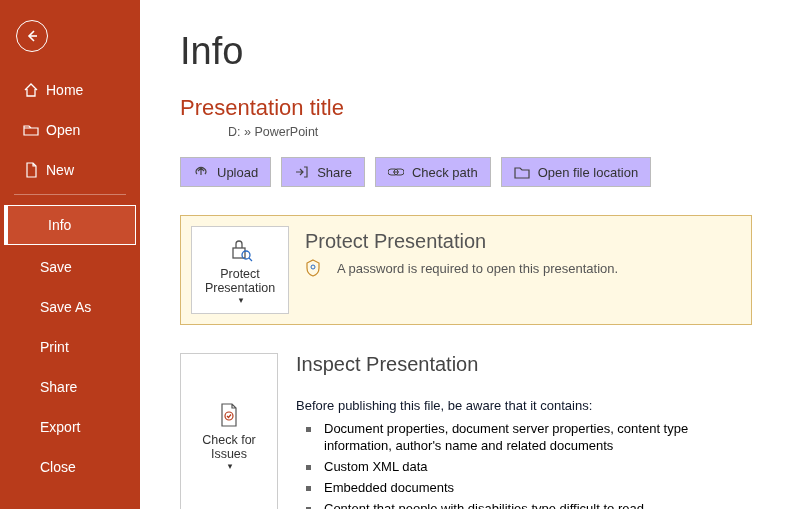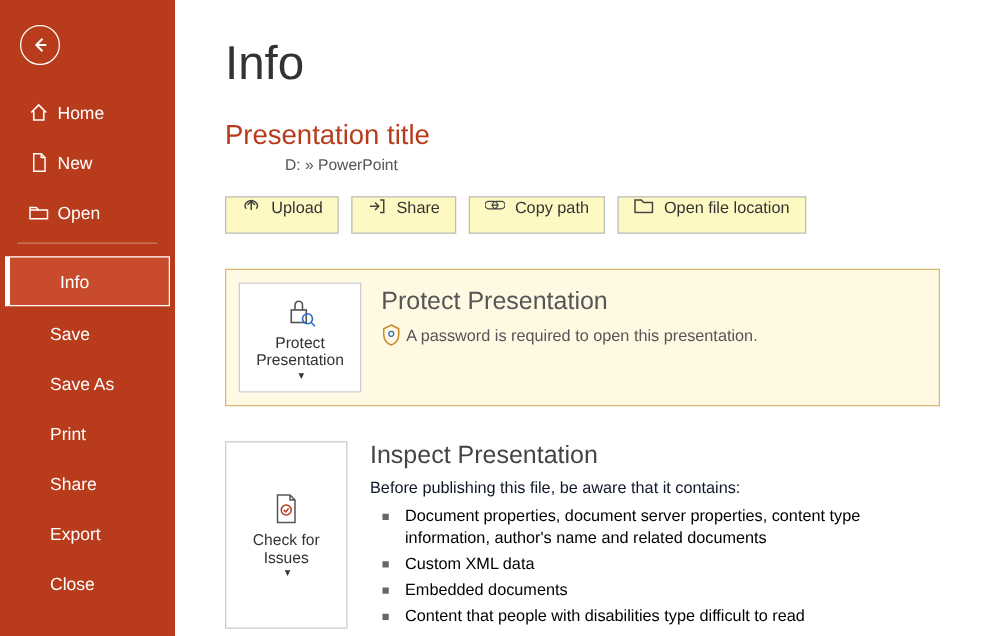--- a/index.html
+++ b/index.html
@@ -65,24 +65,24 @@
   }
   .doc-path {
     font-size: 12.5px;
     color: #555;
     margin-bottom: 18px;
     margin-left: 48px;
   }
   .action-row { display: flex; gap: 10px; margin-bottom: 28px; }
   .action-btn {
     border: 1px solid #bbb;
-    background: #fef9c3;
+    background: #c4b5fd;
     height: 30px;
     padding: 0 12px;
-    display: flex; gap: 8px;
+    display: flex; align-items: center; gap: 8px;
     font-size: 13px;
     cursor: pointer;
     color: #333;
   }
   .panel {
     border: 1px solid #d9b86f;
     background: #fff9e3;
     display: flex;
     padding: 10px;
     margin-bottom: 28px;
@@ -96,24 +96,24 @@
     align-items: center; justify-content: center;
     padding: 8px 4px;
     cursor: pointer;
     text-align: center;
     font-size: 12.5px;
     color: #333;
   }
   .tile .tile-icon { height: 28px; display:flex; align-items:center; justify-content:center; margin-bottom:4px;}
   .panel-body { padding: 4px 4px 4px 16px; flex:1; }
   .panel-title { font-size: 20px; color: #555; font-weight: 400; margin-bottom: 6px; }
-  .panel-note { display:flex; align-items:center; gap:4px; font-size: 13px; color: #555; }
+  .panel-note { display:flex; align-items:center; gap:16px; font-size: 13px; color: #555; }
   .section { display: flex; }
   .section .section-body { padding-left: 18px; flex:1; max-width: 540px; }
-  .section-title { font-size: 20px; color: #444; font-weight: 400; margin-bottom: 6px; }
+  .section-title { font-size: 20px; color: #444; font-weight: 400; margin-bottom: 22px; }
   .section-lead { font-size: 13px; color: #0f172a; margin-bottom: 6px; }
   .section ul { list-style: none; padding-left: 20px; }
   .section ul li { font-size: 13px; color:#000000; position:relative; padding: 2px 0 2px 8px; line-height: 1.3; }
   .section ul li::before {
     content: "";
     position: absolute;
     left: -10px; top: 8px;
     width: 5px; height: 5px;
     background: #666;
   }
@@ -133,33 +133,33 @@
   <div class="side-item">
     <span class="icon">
         <svg width="16" height="16" viewBox="0 0 16 16">
           <path d="M2 8 L8 2 L14 8 M4 7 V14 H12 V7" stroke="#fff" stroke-width="1.3" fill="none"></path>
         </svg>
       </span>
     <span>Home</span>
   </div>
   <div class="side-item">
     <span class="icon">
+        <svg width="17" height="14" viewBox="0 0 17 14">
+          <path d="M1 3 H6 L8 5 H15 V12 H1 Z M1 5 H15" stroke="#fff" stroke-width="1.2" fill="none"></path>
+        </svg>
+      </span>
+    <span>Open</span>
+  </div>
+  <div class="side-item">
+    <span class="icon">
         <svg width="15" height="16" viewBox="0 0 15 16">
           <path d="M3 1 H9 L12 4 V15 H3 Z M9 1 V4 H12" stroke="#fff" stroke-width="1.2" fill="none"></path>
         </svg>
       </span>
     <span>New</span>
-  </div>
-  <div class="side-item">
-    <span class="icon">
-        <svg width="17" height="14" viewBox="0 0 17 14">
-          <path d="M1 3 H6 L8 5 H15 V12 H1 Z M1 5 H15" stroke="#fff" stroke-width="1.2" fill="none"></path>
-        </svg>
-      </span>
-    <span>Open</span>
   </div>
 
   <div class="side-sep"></div>
 
   <div class="side-item active">
     <span>Info</span>
   </div>
   <div class="side-item side-item-sub">
     <span>Save</span>
   </div>
@@ -195,21 +195,21 @@
     <div class="action-btn">
       <svg width="15" height="14" viewBox="0 0 15 14">
           <path d="M2 7 L9 7 M6 4 L9 7 L6 10 M10 2 H13 V12 H10" stroke="#444" stroke-width="1.2" fill="none"></path>
         </svg>
       <span>Share</span>
     </div>
     <div class="action-btn">
       <svg width="16" height="12" viewBox="0 0 16 12">
           <path d="M5 6 H11 M3 3 H7 A3 3 0 0 1 7 9 H3 A3 3 0 0 1 3 3 M13 3 H9 A3 3 0 0 0 9 9 H13 A3 3 0 0 0 13 3" stroke="#444" stroke-width="1" fill="none"></path>
         </svg>
-      <span>Copy path</span>
+      <span>Check path</span>
     </div>
     <div class="action-btn">
       <svg width="16" height="13" viewBox="0 0 16 13">
           <path d="M1 2 H6 L8 4 H15 V12 H1 Z" stroke="#444" stroke-width="1.2" fill="none"></path>
         </svg>
       <span>Open file location</span>
     </div>
   </div>
 
   <div class="panel">

